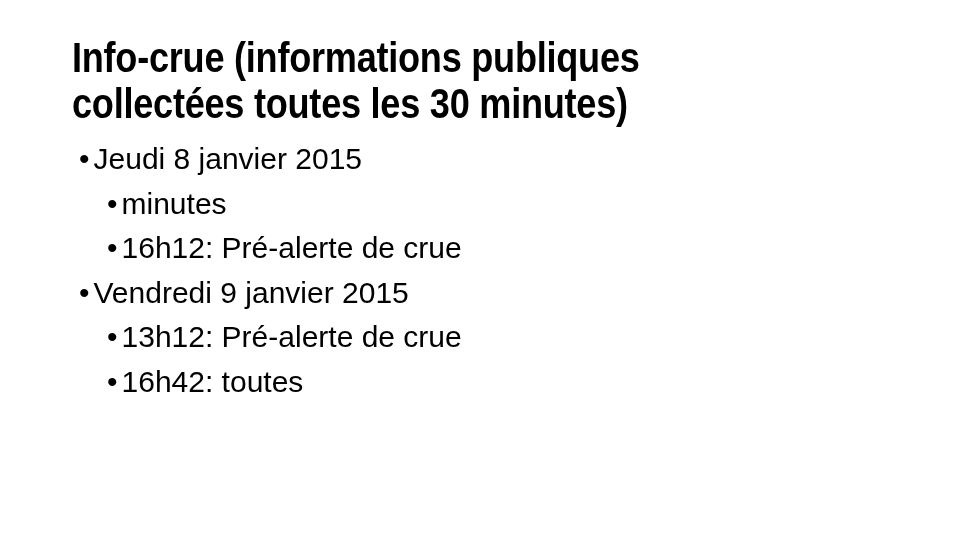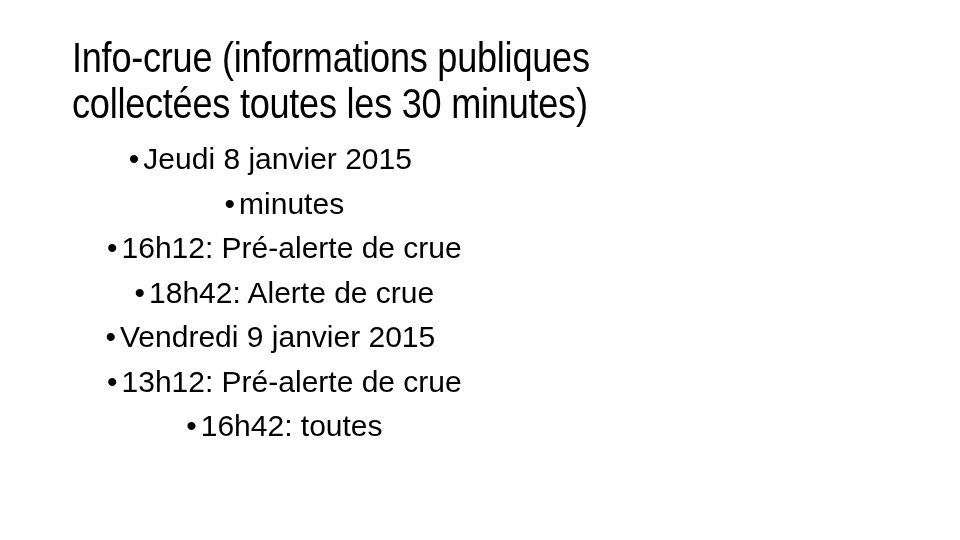--- a/index.html
+++ b/index.html
@@ -15,41 +15,40 @@
     overflow: hidden;
     font-family: "Liberation Sans", sans-serif;
     color: #000000;
   }
   
   .slide-title {
     position: absolute;
     left: 72px;
     top: 34px;
     margin: 0;
-    font-weight: normal;
+    font-weight: bold;
     font-size: 43px;
     line-height: 46px;
     color: #000000;
   }
   .title-line {
     display: block;
     white-space: nowrap;
     transform: scaleX(0.84);
     transform-origin: 0 0;
     letter-spacing: -0.3px;
   }
   
   .bullet-list {
     position: absolute;
     left: 72px;
     top: 137px;
     font-size: 30px;
     line-height: 44.5px;
     color: #000000;
-    text-align: center;
   }
   .list-item {
     white-space: nowrap;
   }
   .list-item.l1 { padding-left: 7px; }
   .list-item.l2 { padding-left: 35px; }
   .bullet {
     display: inline-block;
     margin-right: 4px;
   }
@@ -71,23 +70,20 @@
     </div>
 
     <div class="list-item l2">
       <span class="bullet">•</span><span>minutes</span>
     </div>
 
     <div class="list-item l2">
       <span class="bullet">•</span><span>16h12: Pré-alerte de crue</span>
     </div>
 
-    <div class="list-item l2">
-      <span class="bullet">•</span><span>18h42: Alerte de crue</span>
-    </div>
 
     <div class="list-item l1">
       <span class="bullet">•</span><span>Vendredi 9 janvier 2015</span>
     </div>
 
     <div class="list-item l2">
       <span class="bullet">•</span><span>13h12: Pré-alerte de crue</span>
     </div>
 
     <div class="list-item l2">

